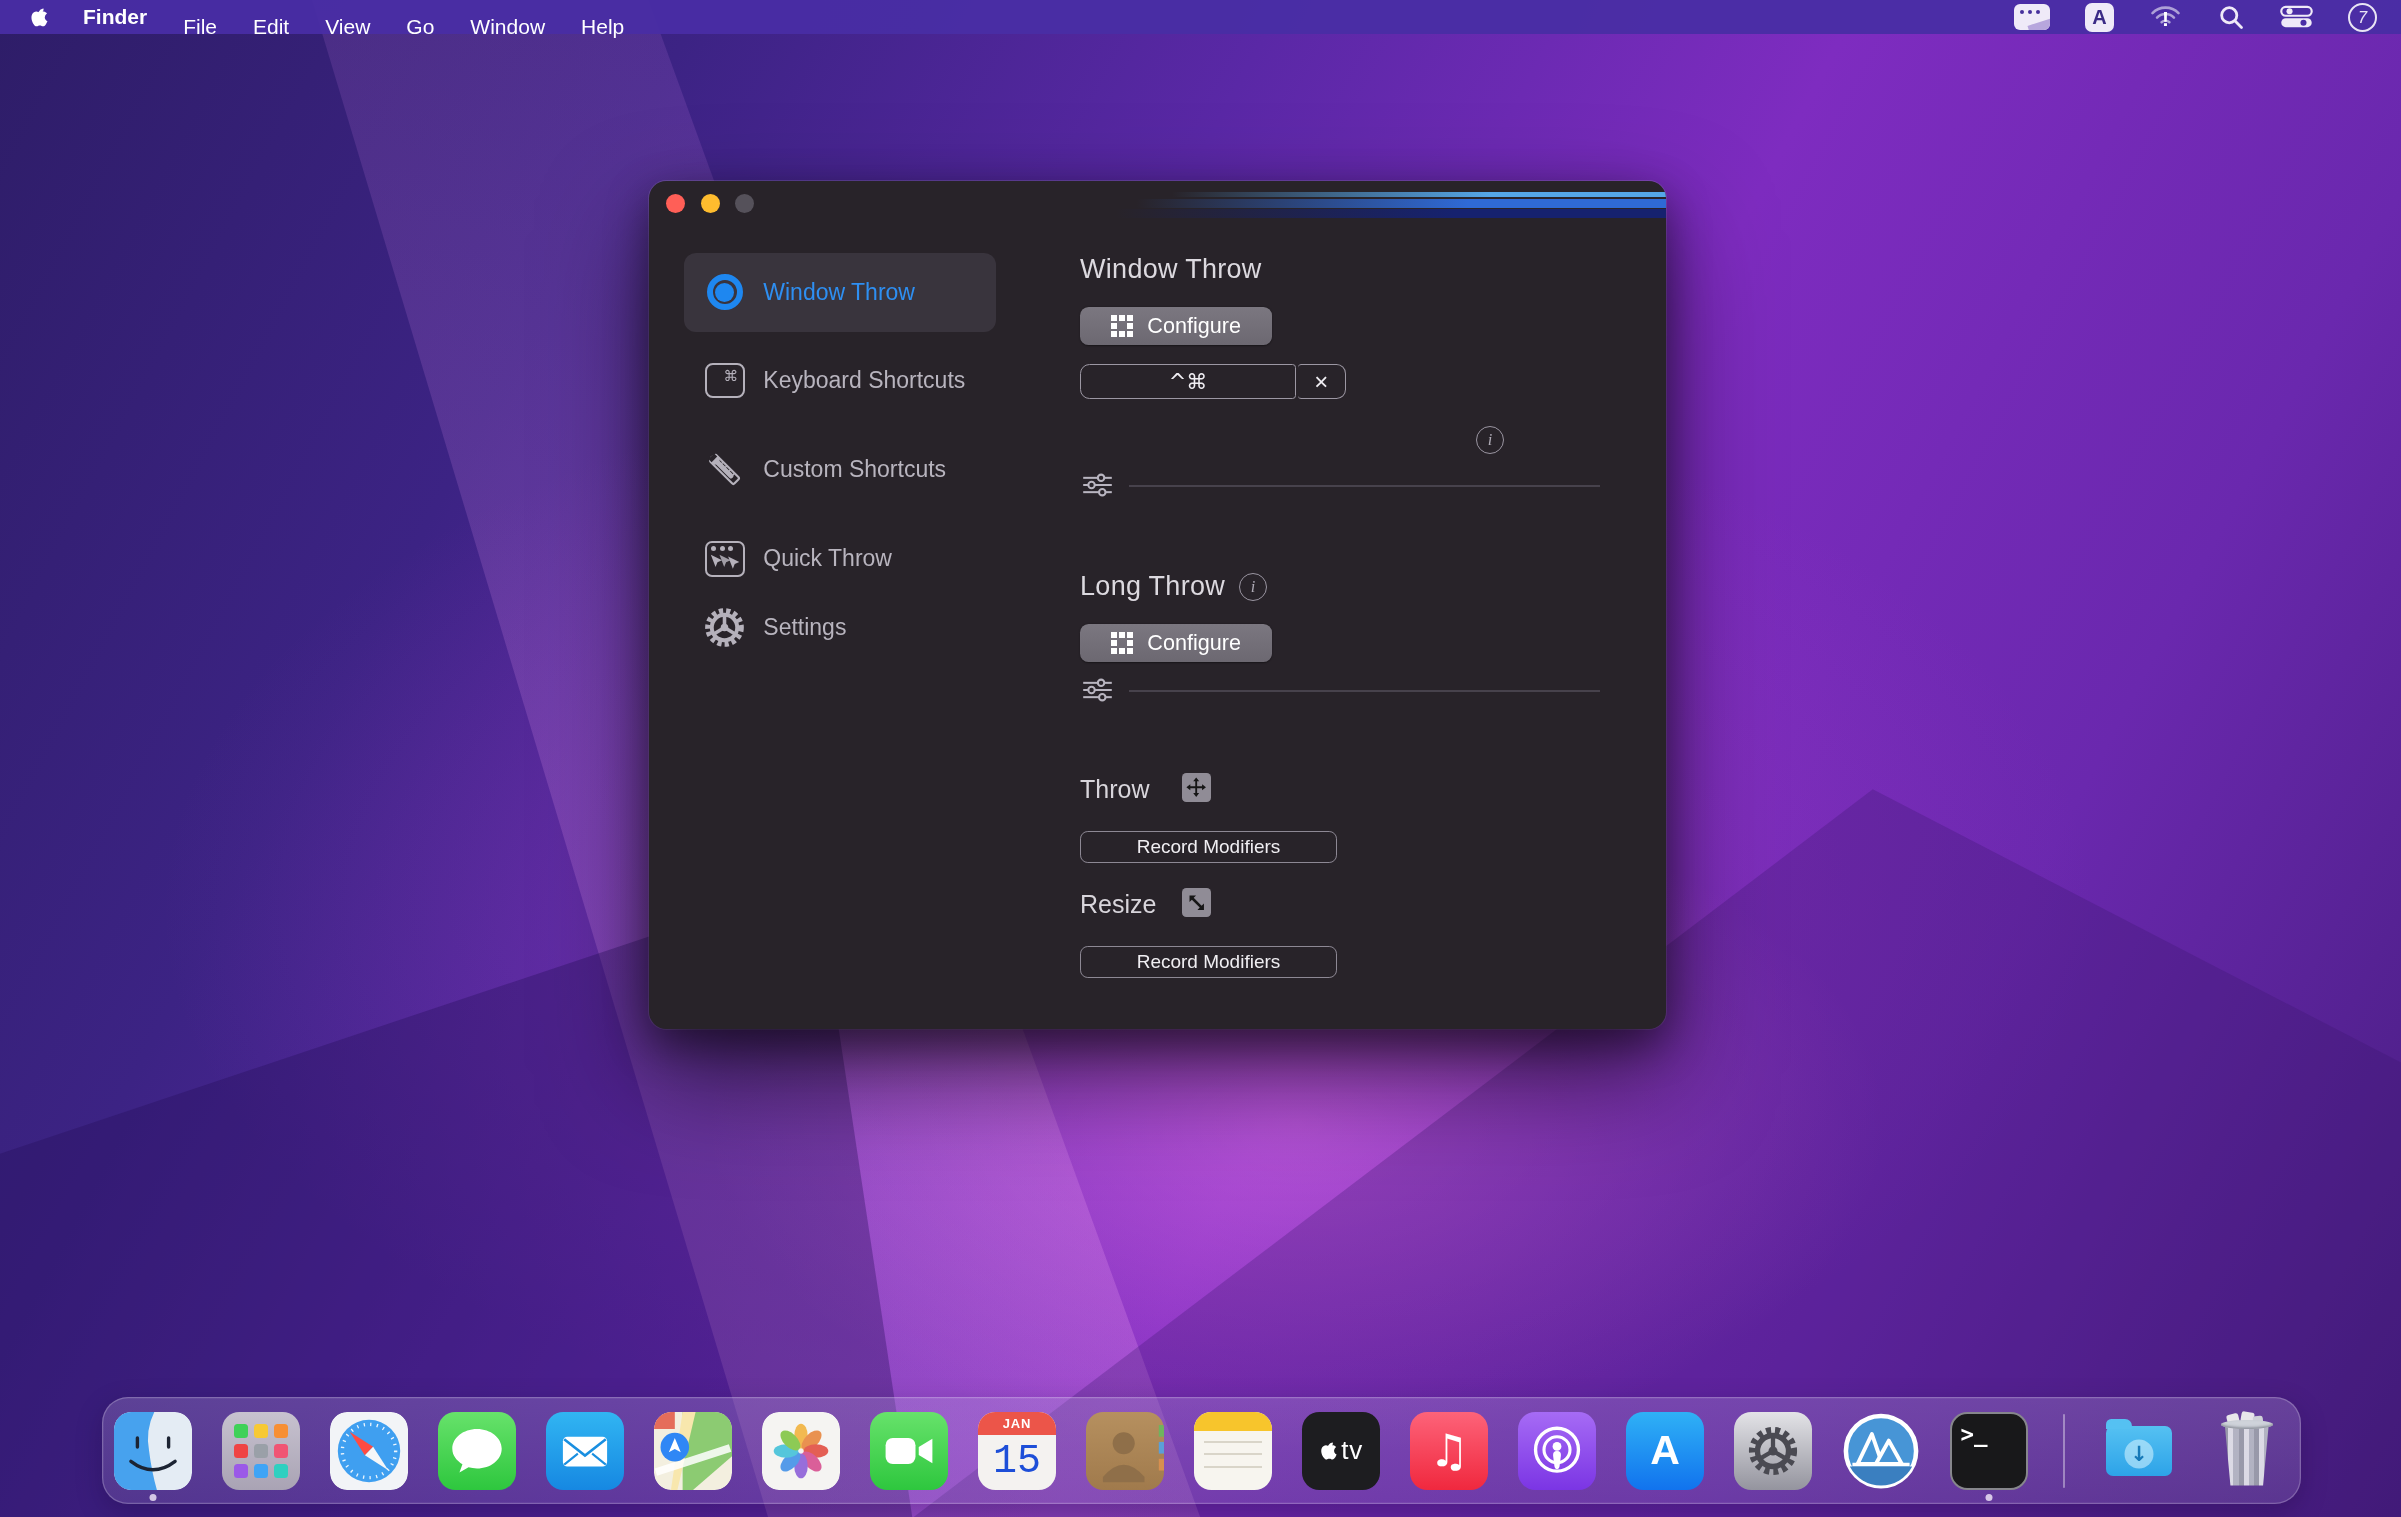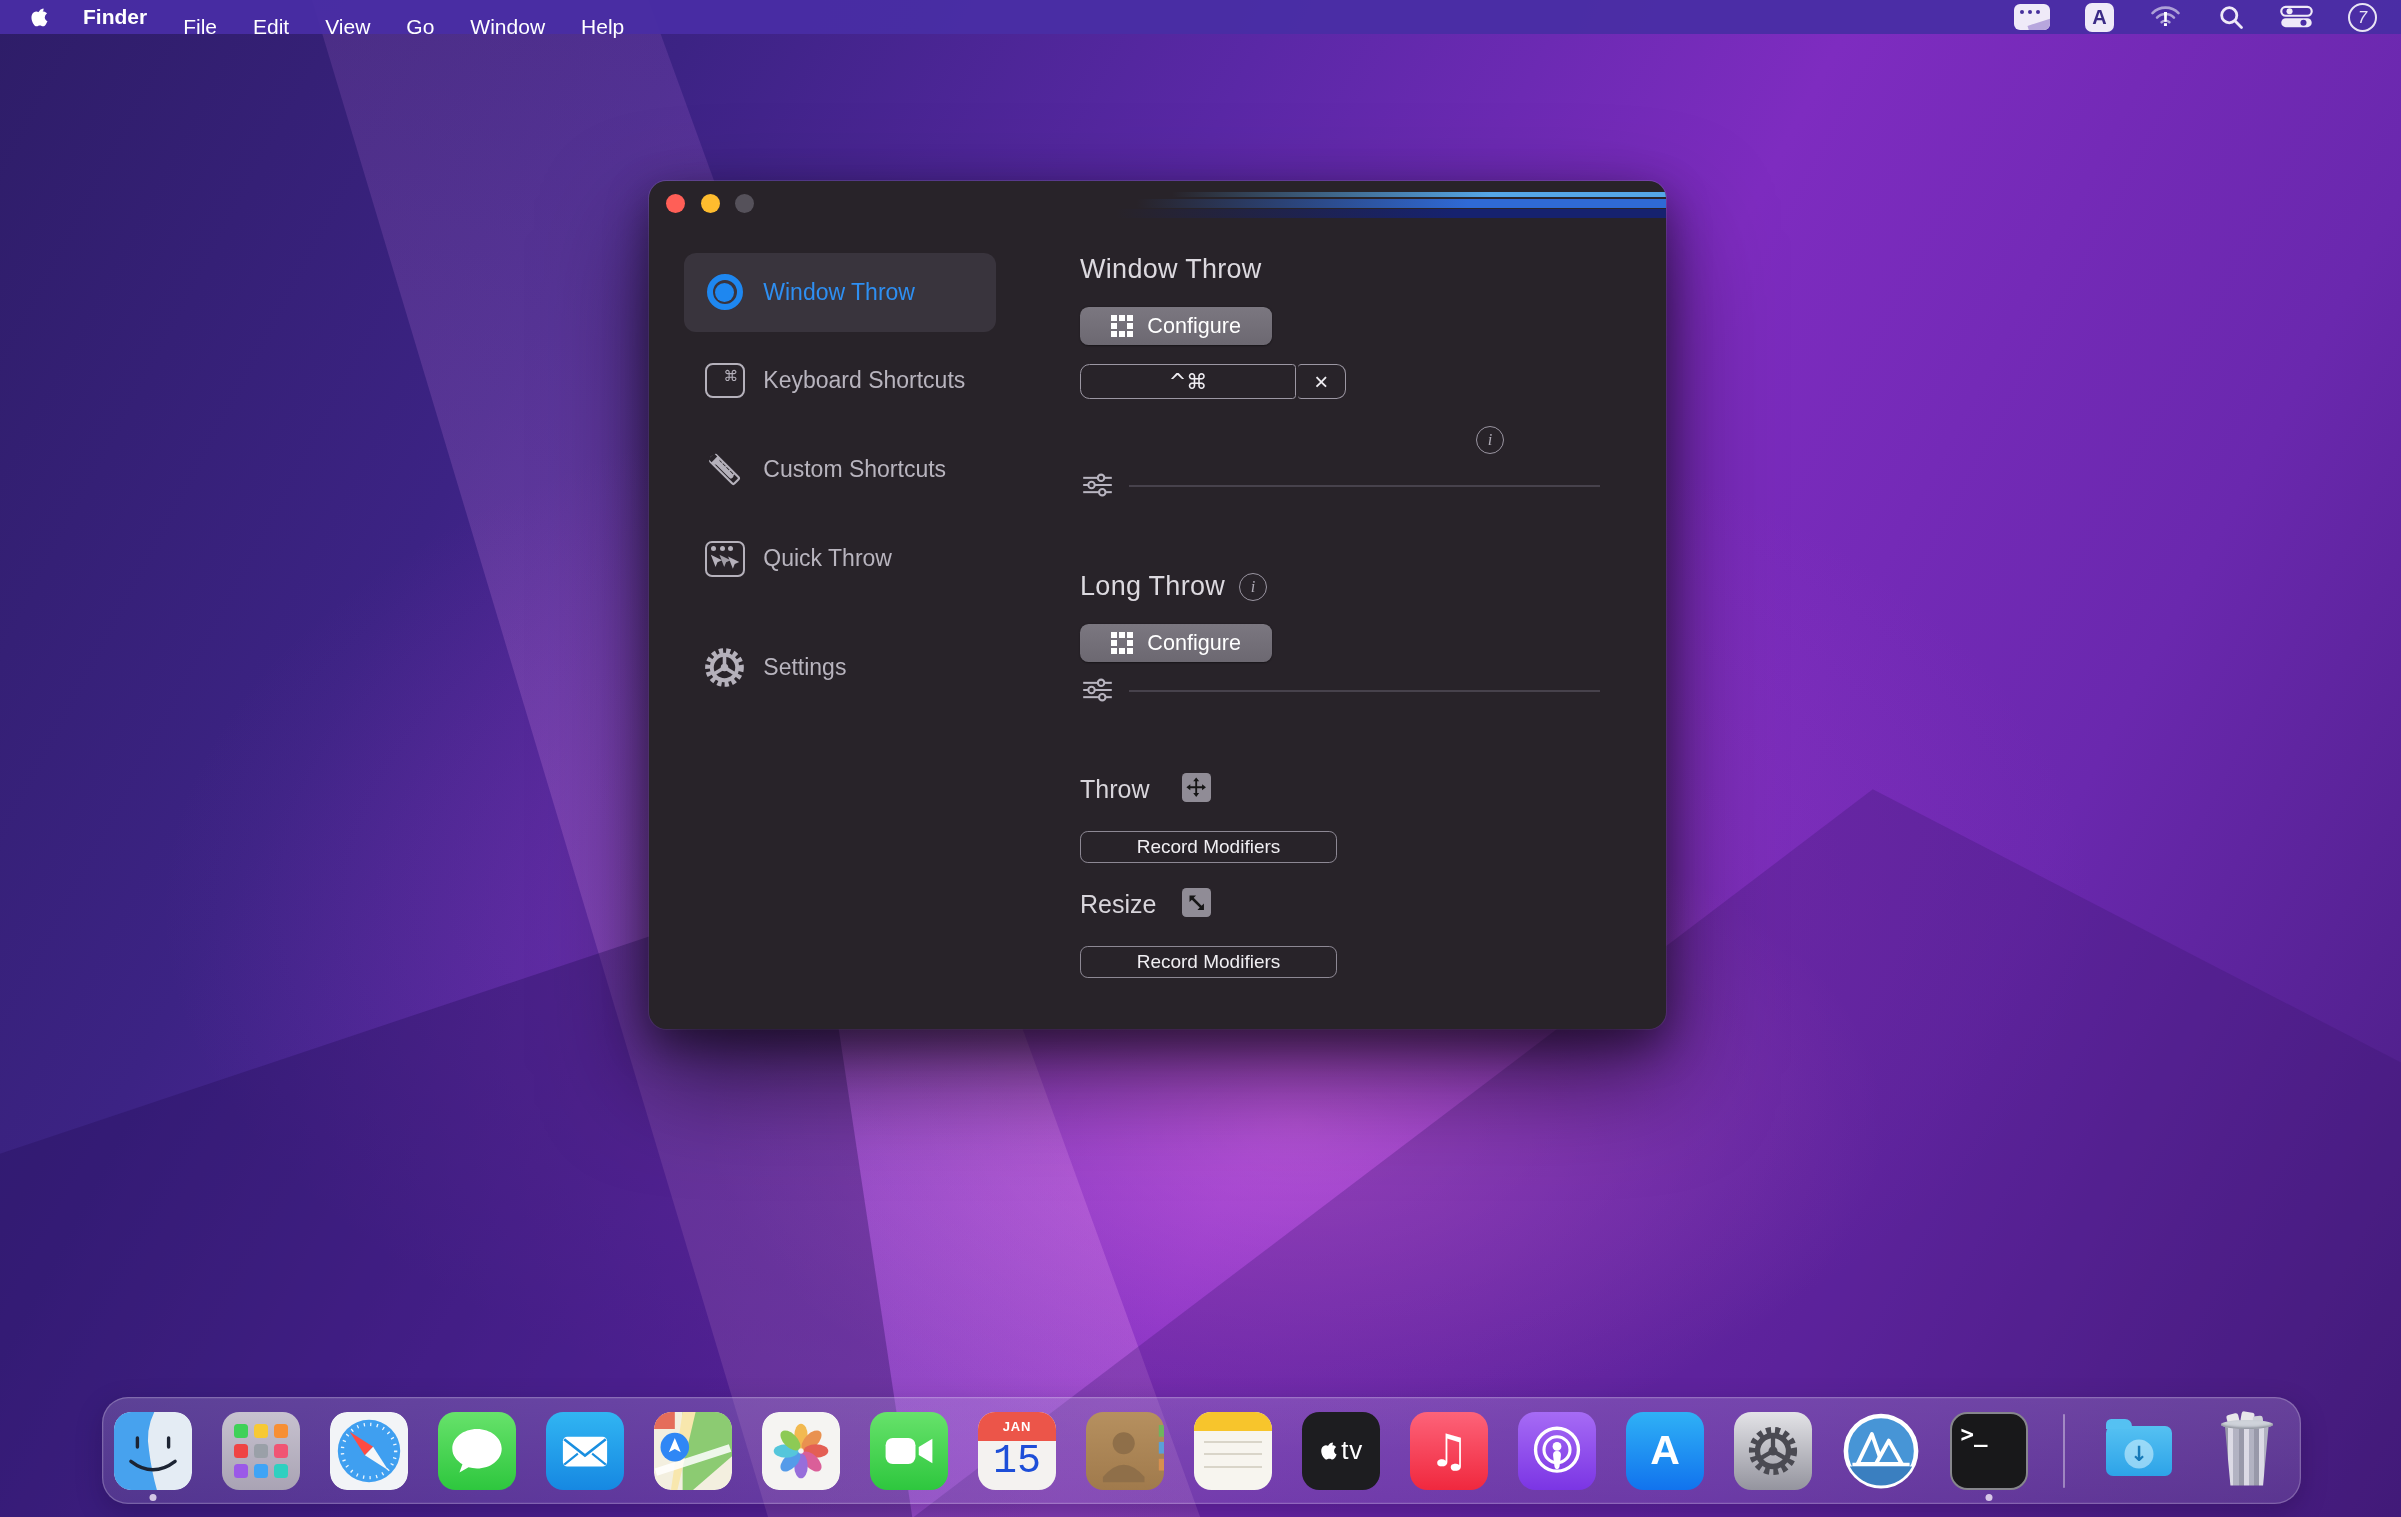--- a/index.html
+++ b/index.html
@@ -104,21 +104,21 @@
   
   .lp { background:linear-gradient(180deg,#c7c2cf,#a9a3b4); display:grid; grid-template-columns:repeat(3,14px); grid-template-rows:repeat(3,14px);
     gap:6px; align-content:center; justify-content:center; }
   .lp i { border-radius:3.5px; }
   
   .grn { background:linear-gradient(180deg,#67e26b,#2ec73e); }
   
   .blu { background:linear-gradient(180deg,#31b5f2,#1688e2); }
   
   .cal { background:#f4f2f0; }
-  .cal .mon { position:absolute; top:0; left:0; right:0; height:29px; background:#ec5549; color:#fff; font-size:13px; font-weight:bold;
+  .cal .mon { position:absolute; top:0; left:0; right:0; height:23px; background:#ec5549; color:#fff; font-size:13px; font-weight:bold;
     display:flex; align-items:center; justify-content:center; letter-spacing:0.9px; }
   .cal .day { position:absolute; top:21px; left:0; right:0; bottom:0; display:flex; align-items:center; justify-content:center;
     font-size:40px; color:#1d4ed8; font-weight:300;font-family:Liberation Mono, monospace; }
   
   .cts { background:linear-gradient(180deg,#b6905f,#a07a4c); }
   
   .nts { background:#f7f5ef; }
   .nts .yb { position:absolute; top:0; left:0; right:0; height:19px; background:#f7c52c; }
   .nts .ln { position:absolute; left:10.4px; right:10.4px; height:2.2px; background:#d9d5c9; }
   
@@ -270,21 +270,21 @@
             <i></i>
           <svg width="33" height="19" viewBox="0 0 38 22" fill="#b5b1bb">
             <path d="M2 1 l5.5 14 2.2-5.5 5.3-2.2z"></path>
             <path d="M12 1 l5.5 14 2.2-5.5 5.3-2.2z" opacity=".85"></path>
             <path d="M22 3 l5.5 14 2.2-5.5 5.3-2.2z"></path>
           </svg>
         </span>
       </span>
       <span class="slab">Quick Throw</span>
     </div>
-    <div class="srow" style="top:378px">
+    <div class="srow" style="top:338px">
       <span class="ictr">
         <svg width="43" height="43" viewBox="0 0 24 24" stroke="#b5b1bb" fill="none">
           <circle cx="12" cy="12" r="9.2" stroke-width="3.2" stroke-dasharray="2.3 1.7"></circle>
           <circle cx="12" cy="12" r="7.1" stroke-width="2.2"></circle>
           <circle cx="12" cy="12" r="2.1" fill="#b5b1bb" stroke="none"></circle>
           <g stroke-width="2">
               <line x1="12" y1="12" x2="12" y2="5.6"></line>
               <line x1="12" y1="12" x2="6.5" y2="15.3"></line>
               <line x1="12" y1="12" x2="17.5" y2="15.3"></line>
             </g>

